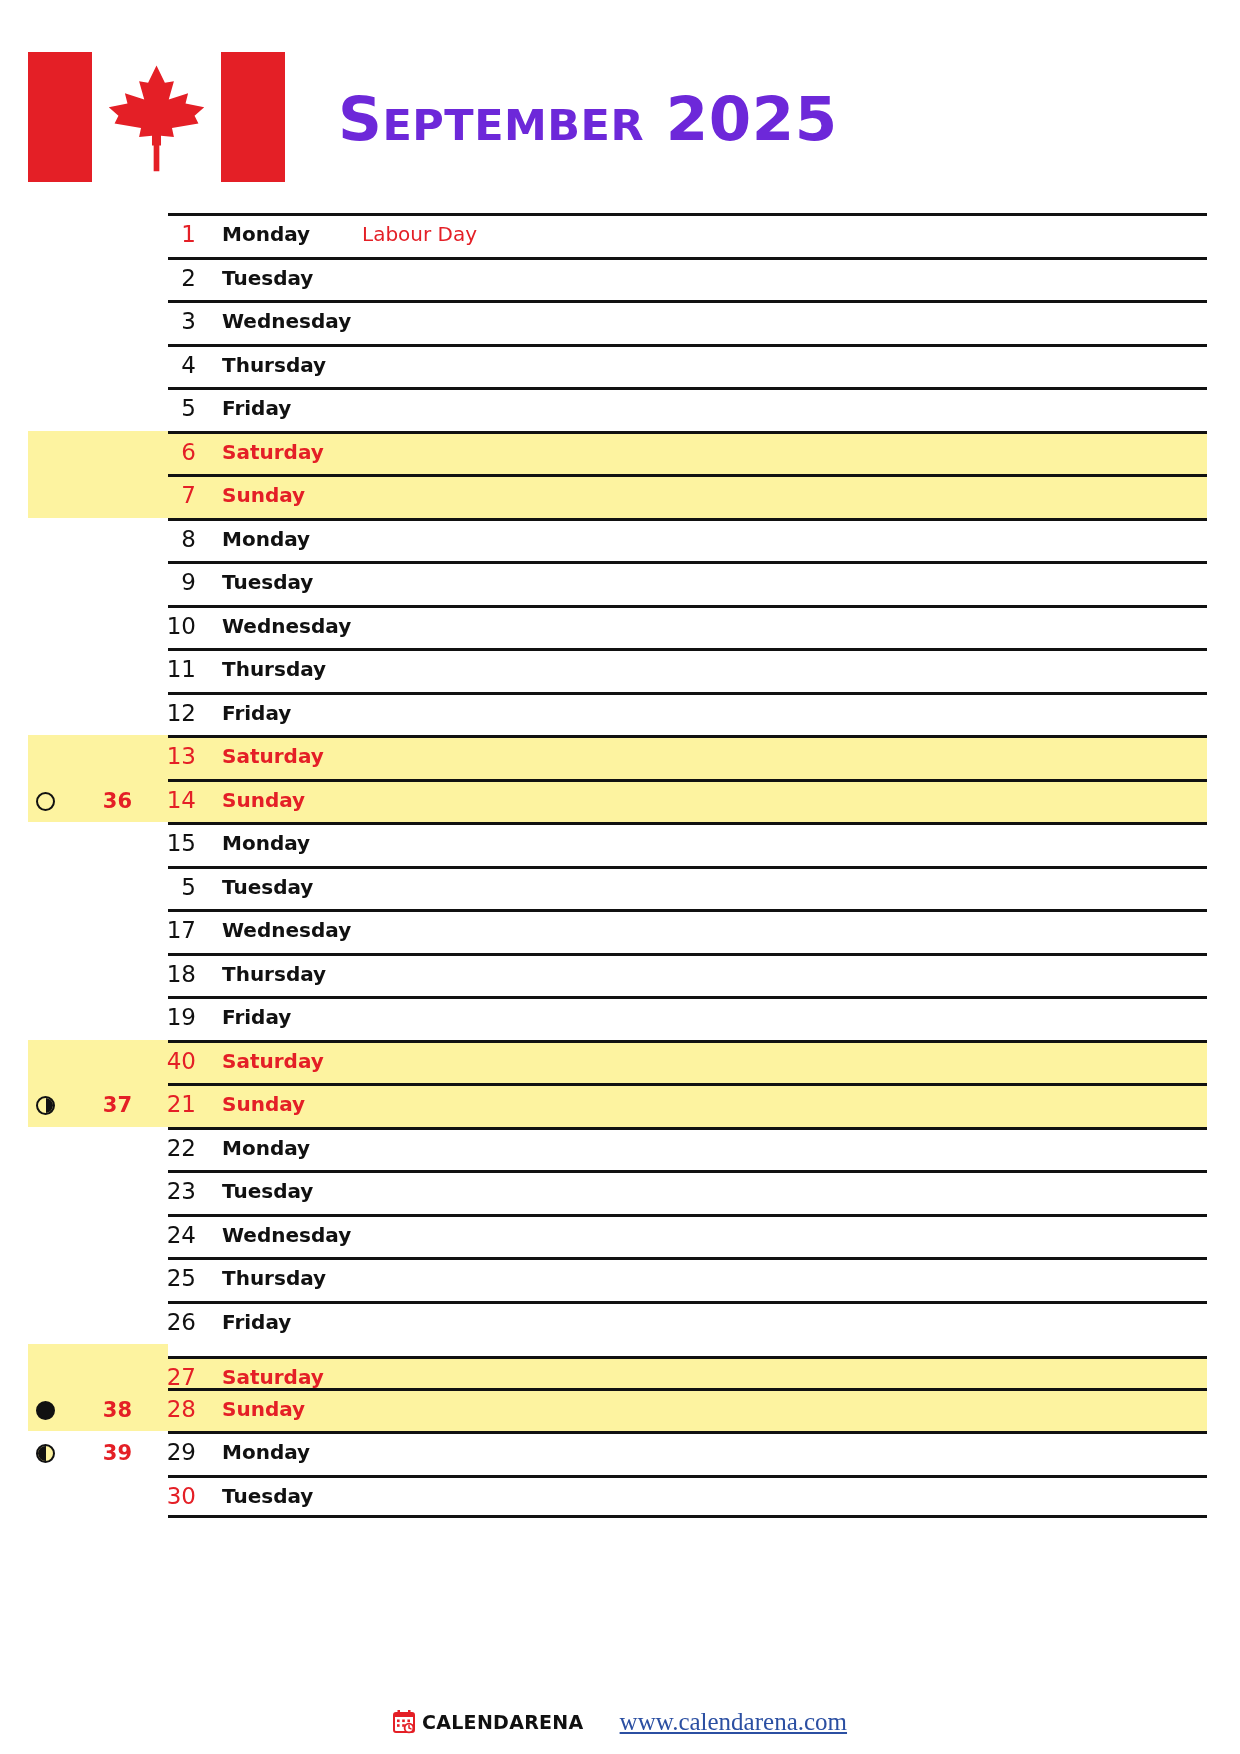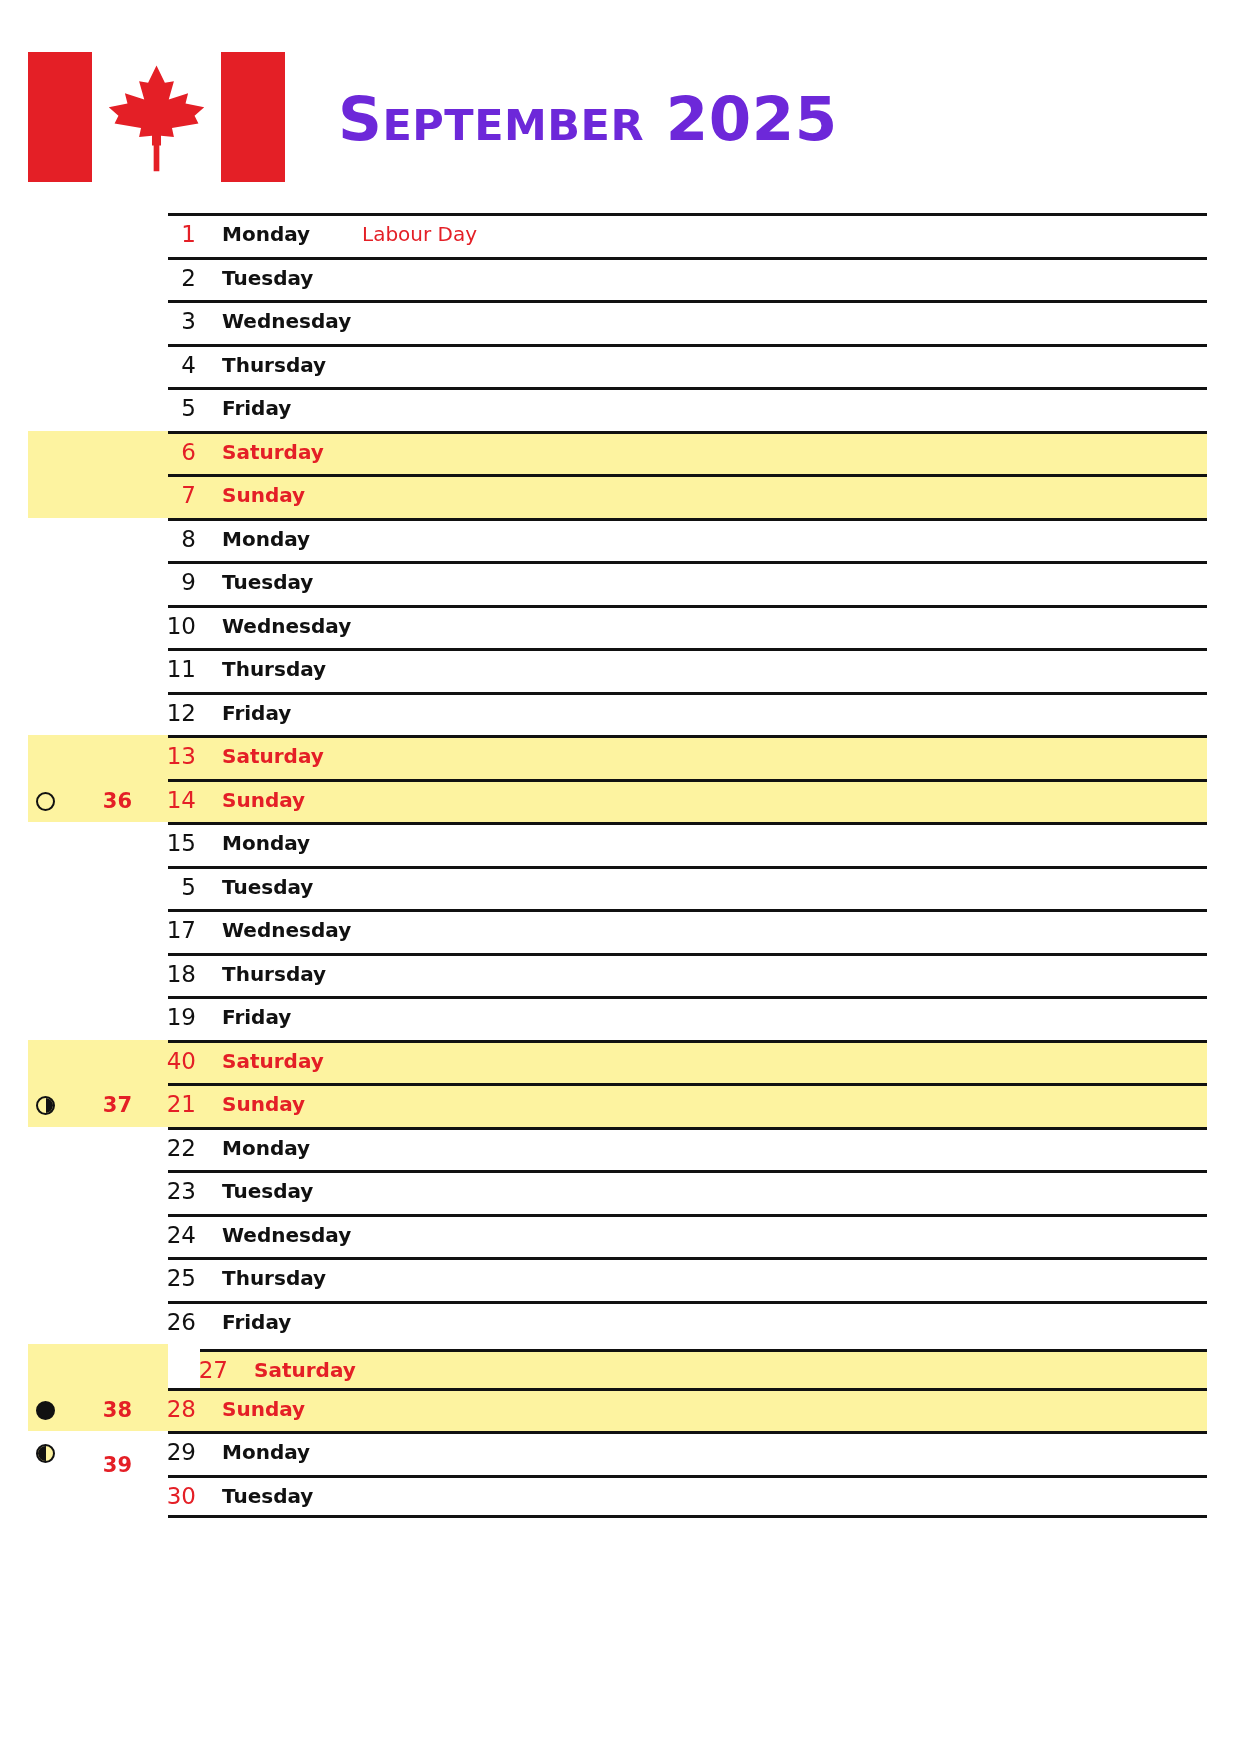--- a/index.html
+++ b/index.html
@@ -404,41 +404,60 @@
         <div class="row" style="top: 0px; padding-left: 8px;">
           <div class="row-band"></div>
           <div class="daynum">25</div>
           <div class="dayname">Thursday</div>
         </div>
         <div class="row" style="top: 0px;">
           <div class="row-band"></div>
           <div class="daynum">26</div>
           <div class="dayname">Friday</div>
         </div>
-        <div class="row weekend" style="top: 5px; margin-left: 32px;">
+        <div class="row weekend" style="top: 12px;">
           <div class="row-band"></div>
           <div class="daynum">27</div>
           <div class="dayname">Saturday</div>
         </div>
         <div class="row weekend" style="top: 0px;">
           <div class="row-band"></div>
           <div class="daynum">28</div>
           <div class="dayname">Sunday</div>
         </div>
       </div>
       <div class="week" style="height: 87px;">
-        <div class="weeknum" style="top: 22px;">39</div>
+        <div class="weeknum" style="top: 10px;">39</div>
         <div class="row" style="top: 0px; padding-left: 24px;">
           <div class="row-band"></div>
           <div class="daynum">29</div>
           <div class="dayname">Monday</div>
           <div class="moon on-white first-qtr" style="left: 36px; top: 13px;"></div>
         </div>
         <div class="row holiday last" style="top: 0px;">
           <div class="row-band"></div>
           <div class="daynum">30</div>
           <div class="dayname">Tuesday</div>
         </div>
       </div>
     </div>
 
+  <div class="footer">
+    <div class="brand">
+      <svg class="brand-icon" width="22" height="24" viewBox="0 0 22 24">
+        <rect x="1" y="3" width="20" height="19" rx="2" fill="none" stroke="#E41F26" stroke-width="2"></rect>
+        <rect x="1" y="3" width="20" height="4" fill="#E41F26"></rect>
+        <rect x="4.5" y="0" width="2.5" height="5" fill="#E41F26"></rect>
+        <rect x="15" y="0" width="2.5" height="5" fill="#E41F26"></rect>
+        <rect x="4" y="9.5" width="2.6" height="2.6" fill="#E41F26"></rect>
+        <rect x="9.2" y="9.5" width="2.6" height="2.6" fill="#E41F26"></rect>
+        <rect x="14.4" y="9.5" width="2.6" height="2.6" fill="#E41F26"></rect>
+        <rect x="4" y="14.2" width="2.6" height="2.6" fill="#E41F26"></rect>
+        <rect x="9.2" y="14.2" width="2.6" height="2.6" fill="#E41F26"></rect>
+        <circle cx="16" cy="18" r="4.4" fill="#ffffff" stroke="#E41F26" stroke-width="1.8"></circle>
+        <path d="M16 15.4 L16 18 L18 18.9" stroke="#E41F26" stroke-width="1.5" fill="none" stroke-linecap="round"></path>
+      </svg>
+      <span class="brand-name">CALENDARENA</span>
+    </div>
+    <a class="site-url" href="#">www.calendarena.com</a>
+  </div>
 
 </div>
 
 </body></html>

